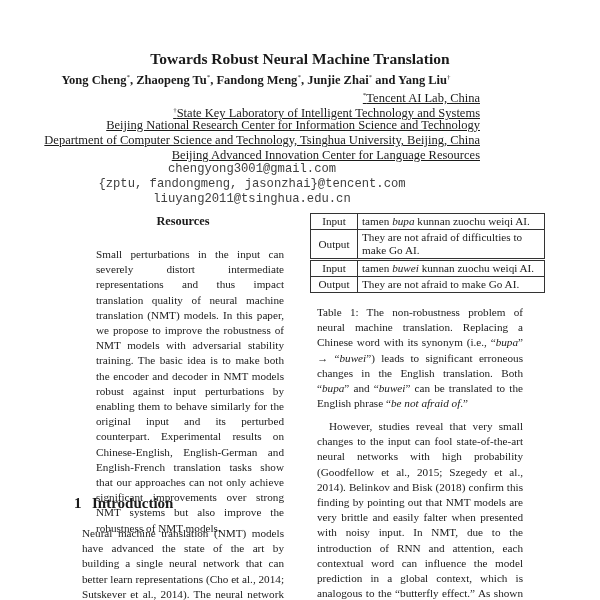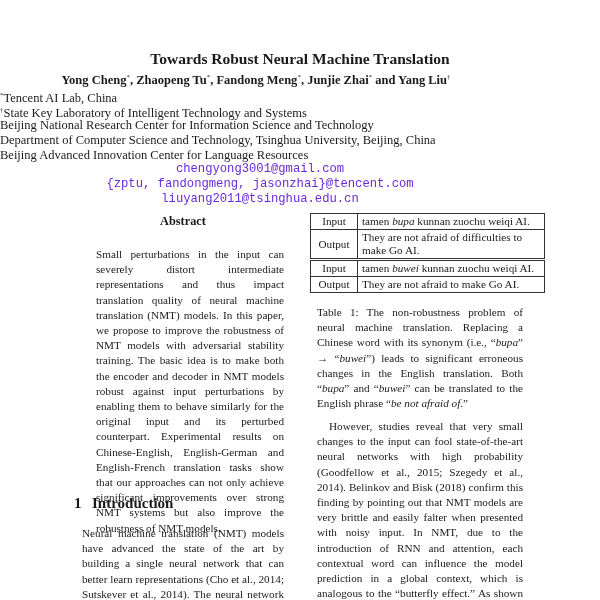--- a/index.html
+++ b/index.html
@@ -2,24 +2,24 @@
 <html><head>
 <meta charset="utf-8">
 <style>
   html, body { margin: 0; padding: 0; background: #ffffff; }
   body { width: 600px; height: 600px; position: relative; overflow: hidden; color: #1a1a1a;
          font-family: "Liberation Serif", "DejaVu Serif", serif; }
   .title { position: absolute; top: 50px; left: 0; width: 600px; text-align: center;
            font-weight: bold; font-size: 15.5px; }
   .authors { position: absolute; top: 73px; left: 0; width: 512px; text-align: center;
              font-weight: bold; font-size: 12.5px; }
-  .affil { position: absolute; left: 0; width: 480px; text-align: left; font-size: 12.5px; line-height: 16px; }
+  .affil { position: absolute; left: 0; width: 480px; text-align: right; font-size: 12.5px; line-height: 16px; text-decoration: underline; }
   .affil sup, .authors sup { font-size: 7px; vertical-align: 5px; font-weight: normal; }
-  .mono { position: absolute; left: 16px; width: 488px; text-align: center;
-          font-family: "Liberation Mono", "DejaVu Sans Mono", monospace; font-size: 12.2px; color: #6d28d9; line-height: 15px; }
+  .mono { position: absolute; left: 8px; width: 488px; text-align: center;
+          font-family: "Liberation Mono", "DejaVu Sans Mono", monospace; font-size: 12.2px; color: #404040; line-height: 15px; }
   .col { position: absolute; font-size: 11.2px; line-height: 15.2px; text-align: justify; }
   .col p { margin: 8px; }
   .abs-head { position: absolute; top: 214px; left: 74px; width: 218px; text-align: center; font-weight: bold; font-size: 12.3px; }
   .abstract { top: 239px; left: 88px; width: 204px; }
   .intro-head { position: absolute; top: 495px; left: 74px; font-weight: bold; font-size: 15px; }
   .intro-head span.num { display: inline-block; width: 18px; }
   .intro { top: 518px; left: 74px; width: 218px; }
   .right { left: 309px; width: 222px; }
   table.ex { position: absolute; top: 213px; left: 310px; width: 235px; border-collapse: collapse; font-size: 11.2px; line-height: 13px; }
   table.ex td { border: 1px solid #333; padding: 1px 4px; vertical-align: middle; }
@@ -45,21 +45,21 @@
 <div class="affil" style="top:87px"><sup>*</sup><span>Tencent AI Lab, China</span></div>
 <div class="affil" style="top:102px"><sup>†</sup><span>State Key Laboratory of Intelligent Technology and Systems</span></div>
 <div class="affil" style="top:117px">Beijing National Research Center for Information Science and Technology</div>
 <div class="affil" style="top:132px">Department of Computer Science and Technology, Tsinghua University, Beijing, China</div>
 <div class="affil" style="top:147px">Beijing Advanced Innovation Center for Language Resources</div>
 
 <div class="mono" style="top:162px">chengyong3001@gmail.com</div>
 <div class="mono" style="top:177px">{zptu, fandongmeng, jasonzhai}@tencent.com</div>
 <div class="mono" style="top:192px">liuyang2011@tsinghua.edu.cn</div>
 
-<div class="abs-head">Abstract</div>
+<div class="abs-head">Resources</div>
 <div class="col abstract">
   <p>Small perturbations in the input can severely distort intermediate representations and thus impact translation quality of neural machine translation (NMT) models. In this paper, we propose to improve the robustness of NMT models with adversarial stability training. The basic idea is to make both the encoder and decoder in NMT models robust against input perturbations by enabling them to behave similarly for the original input and its perturbed counterpart. Experimental results on Chinese-English, English-German and English-French translation tasks show that our approaches can not only achieve significant improvements over strong NMT systems but also improve the robustness of NMT models.</p>
 </div>
 
 <div class="intro-head">
   <span class="num">1</span><span>Introduction</span>
 </div>
 <div class="col intro">
   <p>Neural machine translation (NMT) models have advanced the state of the art by building a single neural network that can better learn representations (Cho et al., 2014; Sutskever et al., 2014). The neural network consists of two components: an encoder network that encodes the input sen-</p>
 </div>

